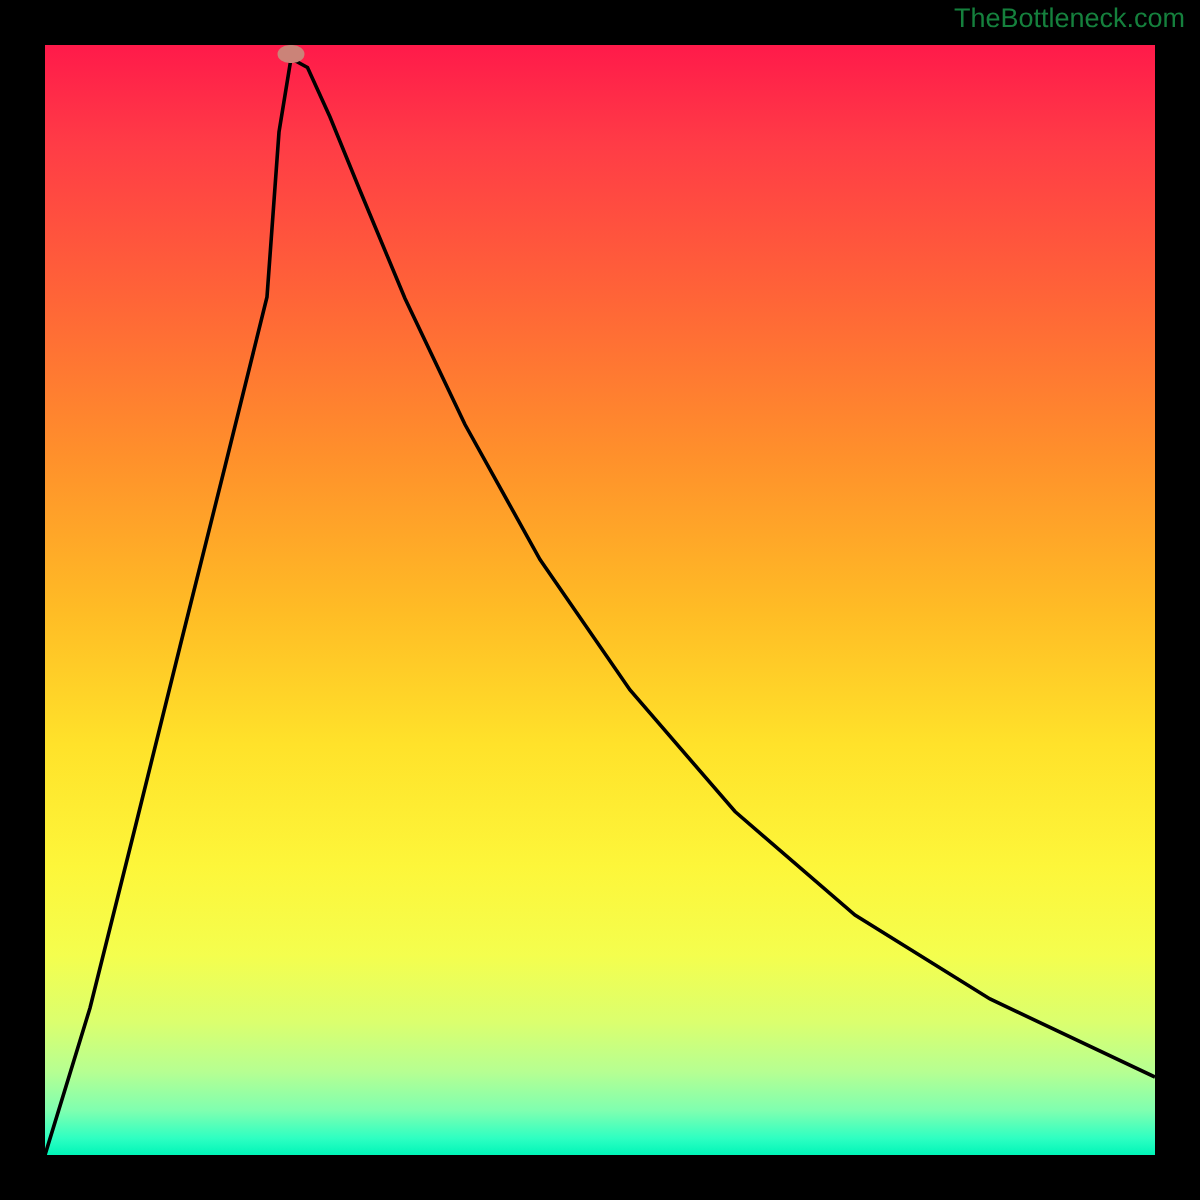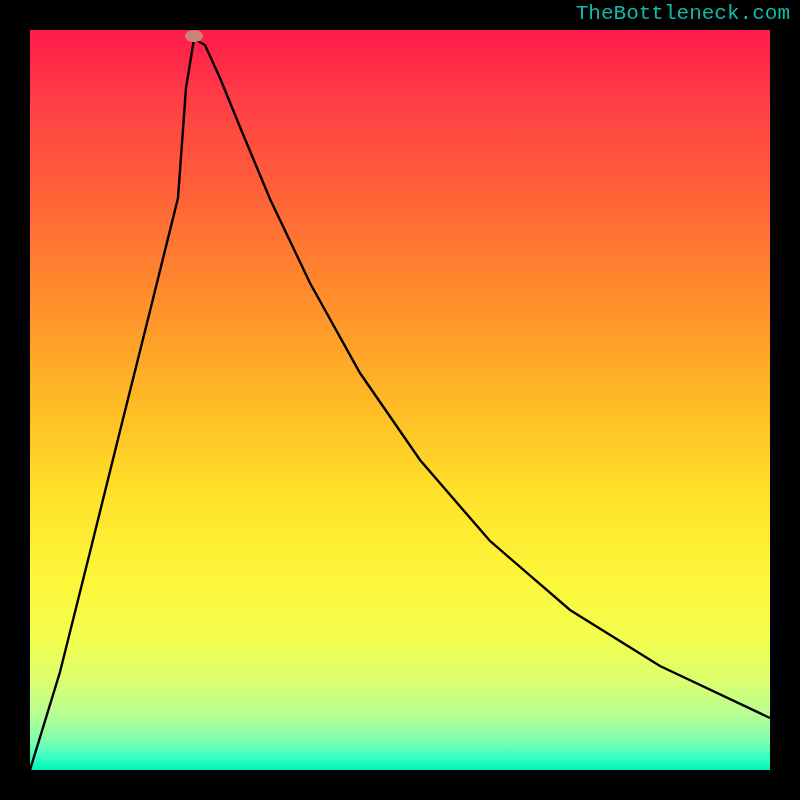--- a/index.html
+++ b/index.html
@@ -12,23 +12,23 @@
   .outer-frame {
     width: 800px;
     height: 800px;
     background: #000;
     position: relative;
   }
   .watermark {
     position: absolute;
     top: 2px;
     right: 10px;
-    color: #14b8a6;
-    font-size: 21px;
-    font-family: Liberation Mono, monospace;
+    color: #15803d;
+    font-size: 18px;
+    font-family: Liberation Sans, sans-serif;
   }
   .plot {
     position: absolute;
     top: 30px;
     left: 30px;
     width: 740px;
     height: 740px;
   }
   .gradient-bg {
     position: absolute;

